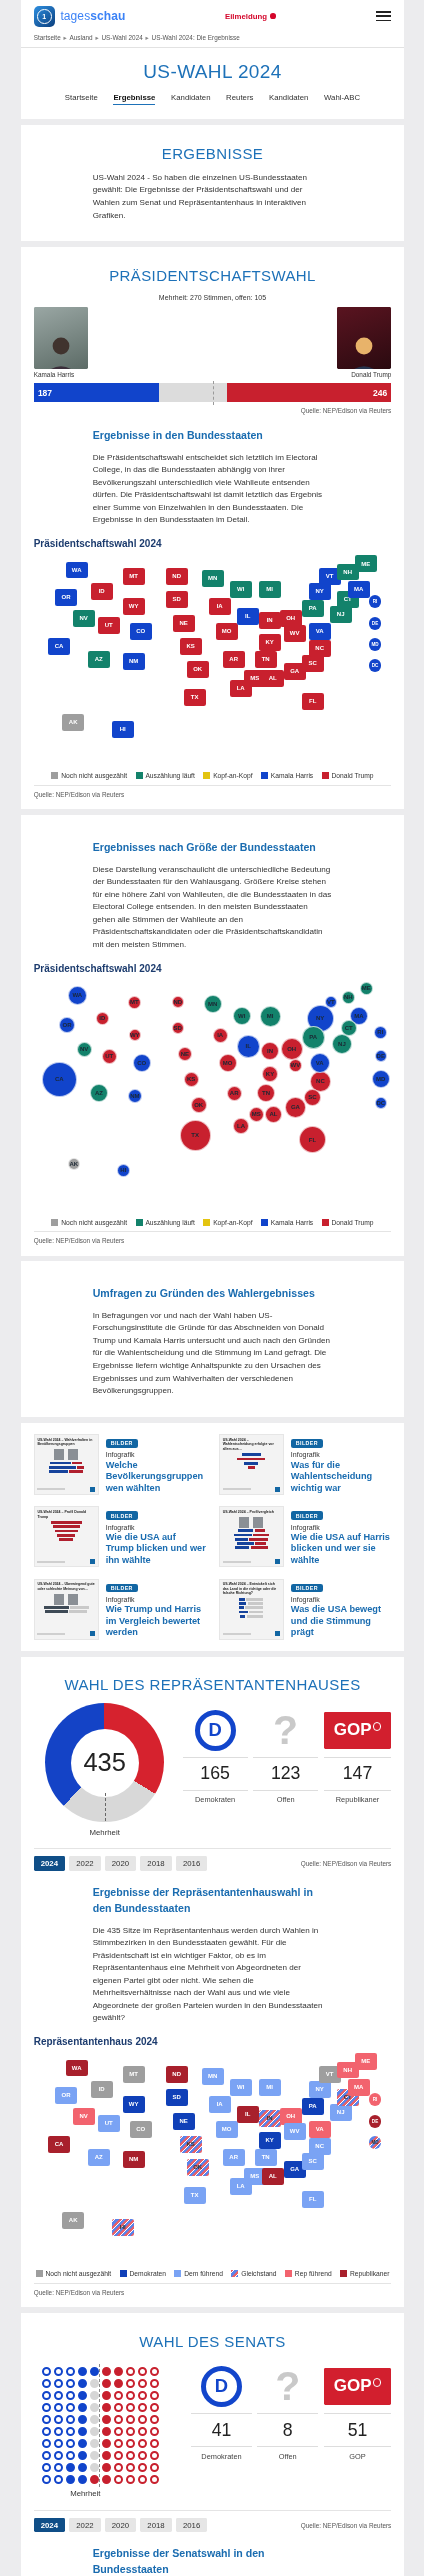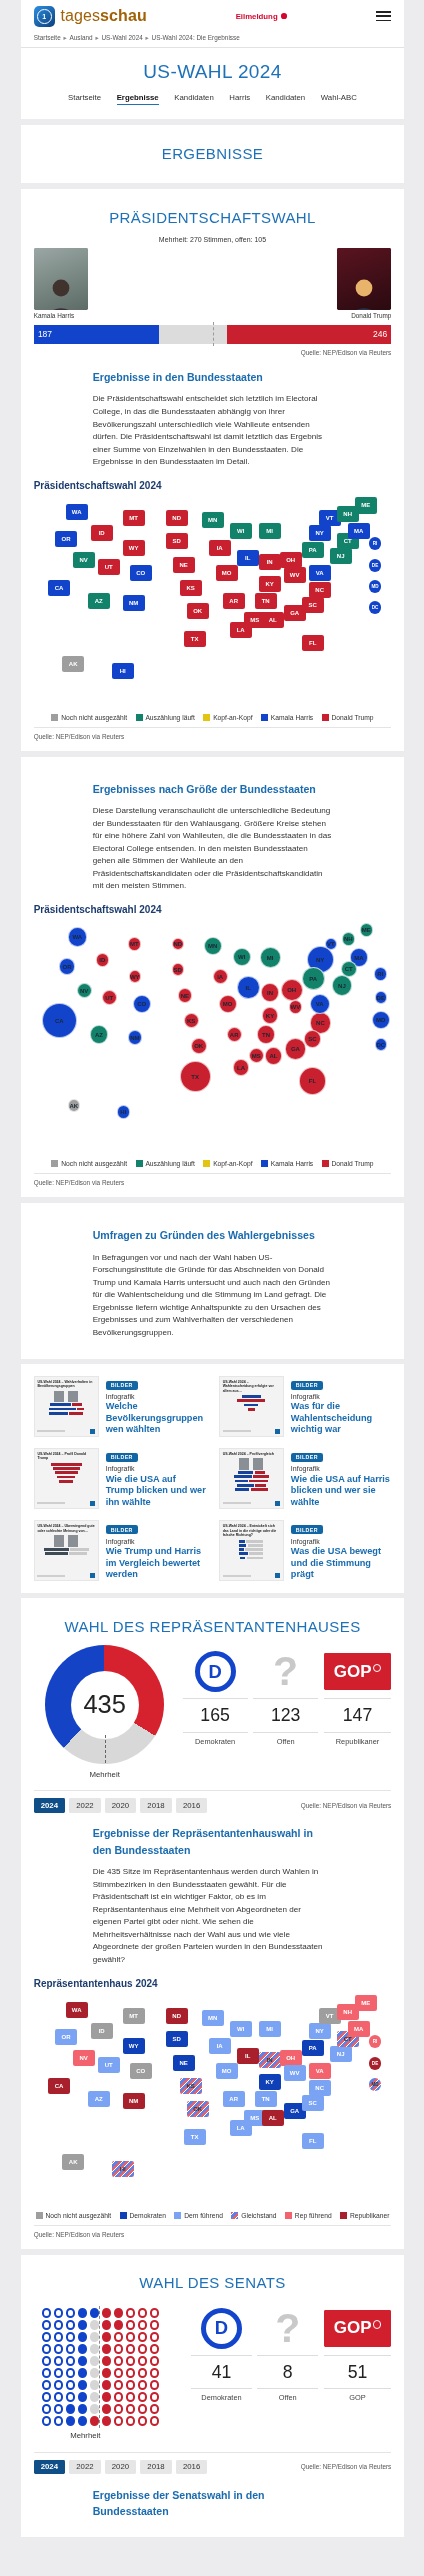--- a/index.html
+++ b/index.html
@@ -4,21 +4,21 @@
 <style>
   html,body{margin:0;padding:0;background:#ececee;font-family:"Liberation Sans",sans-serif;color:#2b2b2b;}
   .page{width:425px;margin:0 auto;background:#ececee;}
   .shell{padding:0 21px;}
   .card{background:#fff;margin-bottom:5.7px;padding:11.3px 12.7px;position:relative;}
   
   .topbar{background:#fff;padding:5.7px 12.7px 2.8px;display:flex;align-items:center;justify-content:space-between;}
   .brand{display:flex;align-items:center;gap:5.7px;}
   .logo-sq{width:21px;height:21px;border-radius:5px;background:linear-gradient(140deg,#2e8fe0,#0b3f7e);display:flex;align-items:center;justify-content:center;}
   .logo-ring{width:12.7px;height:12.7px;border:1.4px solid #fff;border-radius:50%;display:flex;align-items:center;justify-content:center;color:#fff;font-size:7px;font-weight:bold;}
-  .brand-text{font-size:16px;color:#a16207;letter-spacing:0.1px;}
+  .brand-text{font-size:12px;color:#3b82f6;letter-spacing:0.1px;}
   .brand-text b{font-weight:bold;}
   .breaking{color:#d4062b;font-size:7.8px;font-weight:bold;display:flex;align-items:center;gap:3.5px;}
   .breaking .dot{width:5.7px;height:5.7px;border-radius:50%;background:#d4062b;}
   .burger{width:15.6px;display:flex;flex-direction:column;gap:2.8px;cursor:pointer;}
   .burger span{height:1.4px;background:#222;display:block;}
   .crumbs{background:#fff;padding:4.2px 12.7px 5.7px;font-size:6.4px;color:#555;border-bottom:0.7px solid #e2e2e2;}
   .crumbs a{color:#555;text-decoration:none;}
   .crumbs .sep{margin:0 2.8px;color:#888;}
   .hero{background:#fff;text-align:center;padding:10px 0 8.5px;margin-bottom:5.7px;}
   .hero h1{margin:2.8px 0 10px;font-size:19px;font-weight:500;color:#1d71b8;letter-spacing:0.4px;}
@@ -38,21 +38,21 @@
   .striped{background:repeating-linear-gradient(135deg,#e4606b 0 2.1px,#fff 2.1px 2.8px,#5b82e8 2.8px 5px);}
   
   .mehrheit-note{text-align:center;font-size:7px;color:#333;margin:1.4px 0 5.7px;}
   .cands{display:flex;justify-content:space-between;align-items:flex-start;min-height:74px;}
   .cand{width:54px;}
   .photo{width:54px;height:62px;border-radius:1.4px;position:relative;overflow:hidden;}
   .photo .sil{position:absolute;bottom:-5.7px;left:50%;transform:translateX(-50%);width:42px;height:42px;}
   .cand .nm{font-size:6.4px;color:#333;margin-top:2.1px;}
   .cand.right .nm{text-align:right;}
   .race-bar{display:flex;height:18.4px;margin-top:2.8px;position:relative;font-size:8.5px;color:#fff;}
-  .race-bar .seg{display:flex;align-items:center;}
+  .race-bar .seg{display:flex;align-items:center;font-weight:bold;}
   .race-bar .maj{position:absolute;top:-2.8px;bottom:-2.8px;border-left:1.4px dashed #9a9a9a;}
   
   .map{position:relative;height:212px;margin-top:2.8px;}
   .tile{position:absolute;width:22px;height:16.3px;border-radius:2.1px;display:flex;align-items:center;justify-content:center;font-size:6px;font-weight:bold;color:#fff;cursor:pointer;}
   .tile.circ{width:12.7px;height:12.7px;border-radius:50%;font-size:4.6px;}
   .bubblemap{position:relative;height:234px;margin-top:2.8px;}
   .bub{position:absolute;border-radius:50%;display:flex;align-items:center;justify-content:center;font-size:6px;font-weight:bold;color:#1b2733;cursor:pointer;border:0.7px solid rgba(255,255,255,.7);}
   
   .tgrid{display:grid;grid-template-columns:1fr 1fr;gap:11.3px 12.7px;}
   .teaser{display:flex;gap:7px;cursor:pointer;}
@@ -121,28 +121,29 @@
         </div>
     </div>
     <div class="crumbs" id="crumbs"><a href="#">Startseite</a><span class="sep">▸</span><a href="#">Ausland</a><span class="sep">▸</span><a href="#">US-Wahl 2024</a><span class="sep">▸</span><a href="#">US-Wahl 2024: Die Ergebnisse</a></div>
 
     <div class="hero">
       <h1>US-WAHL 2024</h1>
       <div class="tabs" id="tabs">
           <div class="tab">Startseite</div>
           <div class="tab active">Ergebnisse</div>
           <div class="tab">Kandidaten</div>
-          <div class="tab">Harris</div>
+          <div class="tab">Reuters</div>
           <div class="tab">Kandidaten</div>
           <div class="tab">Wahl-ABC</div>
         </div>
     </div>
 
     <div class="card">
       <h2 class="sec">ERGEBNISSE</h2>
+      <p class="txtcol">US-Wahl 2024 - So haben die einzelnen US-Bundesstaaten gewählt: Die Ergebnisse der Präsidentschaftswahl und der Wahlen zum Senat und Repräsentantenhaus in interaktiven Grafiken.</p>
     </div>
 
     <div class="card">
       <h2 class="sec">PRÄSIDENTSCHAFTSWAHL</h2>
       <div class="mehrheit-note">Mehrheit: 270 Stimmen, offen: 105</div>
       <div class="cands">
         <div class="cand">
           <div class="photo" style="background:linear-gradient(160deg,#9aa7a4,#5c6b66);">
             <svg class="sil" viewBox="0 0 60 60">
                 <circle cx="30" cy="20" r="12" fill="#40332e"></circle>

